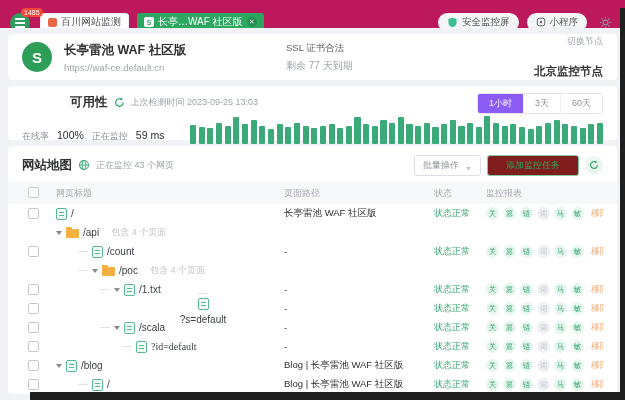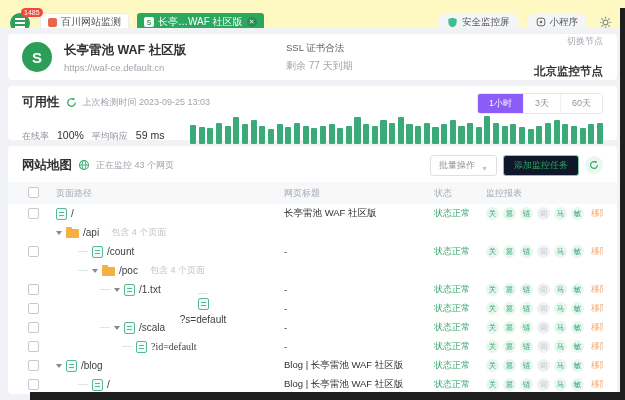--- a/index.html
+++ b/index.html
@@ -3,21 +3,21 @@
 <meta charset="utf-8">
 <style>
   * { box-sizing: border-box; margin: 0; padding: 0; }
   html,body { width:625px; height:400px; overflow:hidden; }
   body {
     font-family: "Liberation Sans", "DejaVu Sans", sans-serif;
     background:#fff; position:relative;
     box-shadow: inset 0 0 0 1px #d9d9d9;
   }
   
-  .topbar { height:44px; display:flex; align-items:center; padding:0 10px; gap:8px; background:#fef9c3; }
+  .topbar { height:44px; display:flex; align-items:center; padding:0 10px; gap:8px; background:#be185d; }
   .logo-wrap { position:relative; width:22px; height:22px; flex:none; }
   .logo-circle { width:20px; height:20px; border-radius:50%; background:#2ca05c; position:absolute; left:0; top:2px; }
   .logo-circle::before { content:""; position:absolute; left:5px; top:9px; width:10px; height:2px; background:#fff;
     box-shadow:0 -4px 0 0 #fff, 0 4px 0 0 #fff; }
   .notif-badge { position:absolute; top:-3px; left:11px; background:#f5483b; color:#fff; font-size:7px;
     line-height:9px; padding:0 3px; border-radius:6px; white-space:nowrap; }
   .tab { height:18px; display:flex; align-items:center; gap:4px; padding:0 7px; border-radius:3px; font-size:10px; white-space:nowrap; }
   .tab-inactive { color:#555; border:1px solid #ececec; background:#fff; }
   .tab-active { background:#2ca75f; color:#fff; }
   .favicon-1 { width:9px; height:9px; border-radius:2px; background:#e6684a; flex:none; }
@@ -41,21 +41,21 @@
   .site-title { font-size:12.5px; font-weight:bold; color:#303133; }
   .site-url { font-size:9.5px; color:#a0a6ad; margin-top:3px; }
   .ssl-info { flex:1; }
   .ssl-status { font-size:9.5px; color:#606266; }
   .ssl-expiry { font-size:10px; color:#a0a6ad; margin-top:4px; }
   .node-info { text-align:right; }
   .node-switch { font-size:9px; color:#a0a6ad; }
   .node-name { font-size:11.5px; font-weight:bold; color:#303133; margin-top:16px; }
   
   .avail-card { height:54px; padding:8px 14px 7px; position:relative; flex:none; }
-  .avail-header { display:flex; align-items:center; gap:6px; }
+  .avail-header { display:flex; align-items:center; gap:6px;margin-left:48px; }
   .avail-title { font-size:12.5px; font-weight:bold; color:#303133; }
   .last-check { font-size:9px; color:#a0a6ad; }
   .range-group { position:absolute; right:14px; top:7px; display:flex; border:1px solid #e4e7ed; border-radius:3px;
     overflow:hidden; font-size:9px; }
   .range-item { padding:3px 11px; color:#909399; background:#fff; border-left:1px solid #f0f0f0; }
   .range-item:first-child { border-left:none; }
   .range-item.active { background:#8b5cf6; color:#fff; }
   .avail-body { display:flex; align-items:flex-end; margin-top:5px; gap:10px; }
   .stats { display:flex; align-items:baseline; gap:8px; width:158px; flex:none; padding-bottom:1px; }
   .stat-label { font-size:9px; color:#909399; white-space:nowrap; }
@@ -64,21 +64,21 @@
   .bar { flex:1; background:#3aaa78; border-radius:1px; min-width:3px; }
   
   .sitemap-card { flex:1; padding:8px 14px 0; display:flex; flex-direction:column; overflow:hidden; }
   .sitemap-header { display:flex; align-items:center; gap:6px; height:22px; flex:none; }
   .sitemap-title { font-size:12.5px; font-weight:bold; color:#303133; }
   .monitor-info { font-size:9px; color:#a0a6ad; }
   .header-spacer { flex:1; }
   .bulk-select { display:flex; align-items:flex-end; gap:6px; border:1px solid #dcdfe6; border-radius:3px;
     padding:3px 8px; font-size:9px; color:#909399; background:#fff; }
   .bulk-caret { font-size:7px; color:#c0c4cc; }
-  .add-btn { border:1px solid #7fcba3; border-radius:3px; padding:3px 10px; font-size:9px; color:#2ca75f; background:#0f172a; }
+  .add-btn { border:1px solid #7fcba3; border-radius:3px; padding:3px 18px; font-size:9px; color:#2ca75f; background:#7f1d1d; }
   .refresh-circle { width:18px; height:18px; border-radius:50%; background:#eaf7f0; display:grid; place-items:center; }
   .thead { margin:6px -14px 0; padding:0 14px; background:#f7f8fa; display:grid;
     grid-template-columns:34px 228px 150px 52px 1fr; height:22px; align-items:center; flex:none;
     font-size:9px; color:#a7abb2; }
   .tbody { flex:1; overflow:hidden; }
   .trow { display:grid; grid-template-columns:34px 228px 150px 52px 1fr; height:19px; align-items:center; }
   .cb { width:11px; height:11px; border:1px solid #c4c8cf; border-radius:2px; background:#fff; margin-left:6px; display:inline-block; }
   .cb.hidden { visibility:hidden; }
   .path-cell { display:flex; align-items:center; gap:4px; font-size:10px; color:#3a3f45; white-space:nowrap; overflow:hidden; }
   .caret { width:0; height:0; border-left:3.5px solid transparent; border-right:3.5px solid transparent;
@@ -171,21 +171,21 @@
     </div>
     <div class="range-group">
         <span class="range-item active">1小时</span>
         <span class="range-item">3天</span>
         <span class="range-item">60天</span>
       </div>
     <div class="avail-body">
       <div class="stats">
         <span class="stat-label">在线率</span>
         <span class="stat-value">100%</span>
-        <span class="stat-label">平均响应</span>
+        <span class="stat-label">正在监控</span>
         <span class="stat-value">59 ms</span>
       </div>
       <div class="bars">
           <div class="bar" style="height: 68%;"></div>
           <div class="bar" style="height: 62%;"></div>
           <div class="bar" style="height: 58%;"></div>
           <div class="bar" style="height: 74%;"></div>
           <div class="bar" style="height: 66%;"></div>
           <div class="bar" style="height: 96%;"></div>
           <div class="bar" style="height: 70%;"></div>
@@ -252,22 +252,22 @@
       <div class="refresh-circle">
         <svg width="10" height="10" viewBox="0 0 16 16">
           <path d="M13.5 8a5.5 5.5 0 1 1-1.7-4" fill="none" stroke="#2ca75f" stroke-width="1.8"></path>
           <path d="M12 1v3.5H8.5z" fill="#2ca75f"></path>
         </svg>
       </div>
     </div>
 
     <div class="thead">
       <div><span class="cb"></span></div>
+      <div>网页标题</div>
       <div>页面路径</div>
-      <div>网页标题</div>
       <div>状态</div>
       <div>监控报表</div>
     </div>
     <div class="tbody">
         <div class="trow">
           <div><span class="cb"></span></div>
           <div class="path-cell" style="padding-left: 0px;">
             <span class="page-icon"></span>
             <span>/</span>
           </div>

